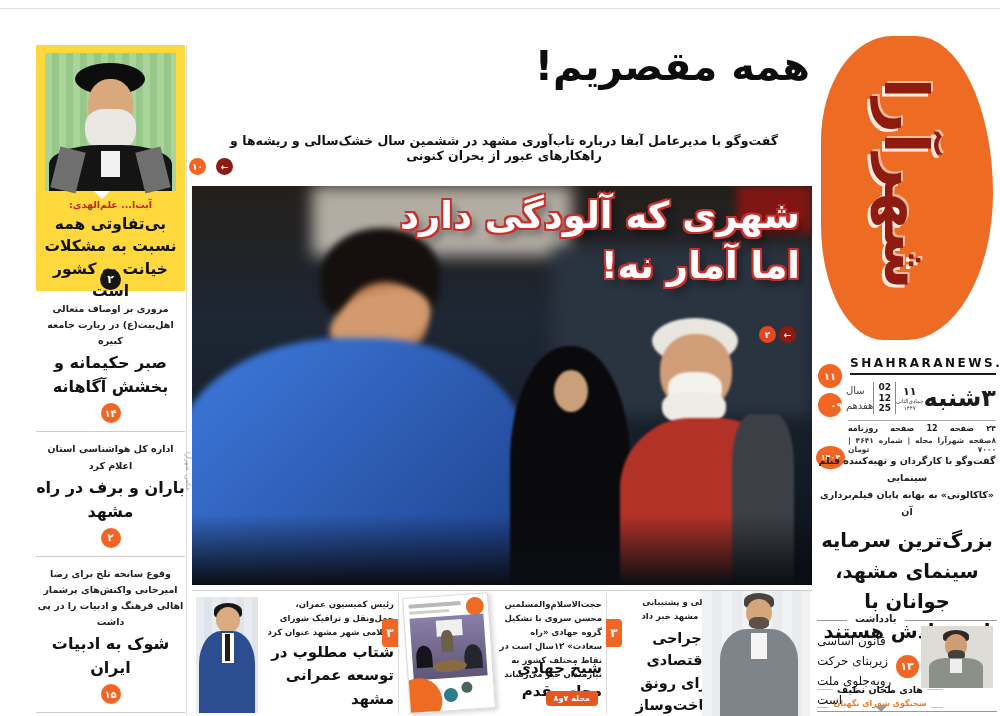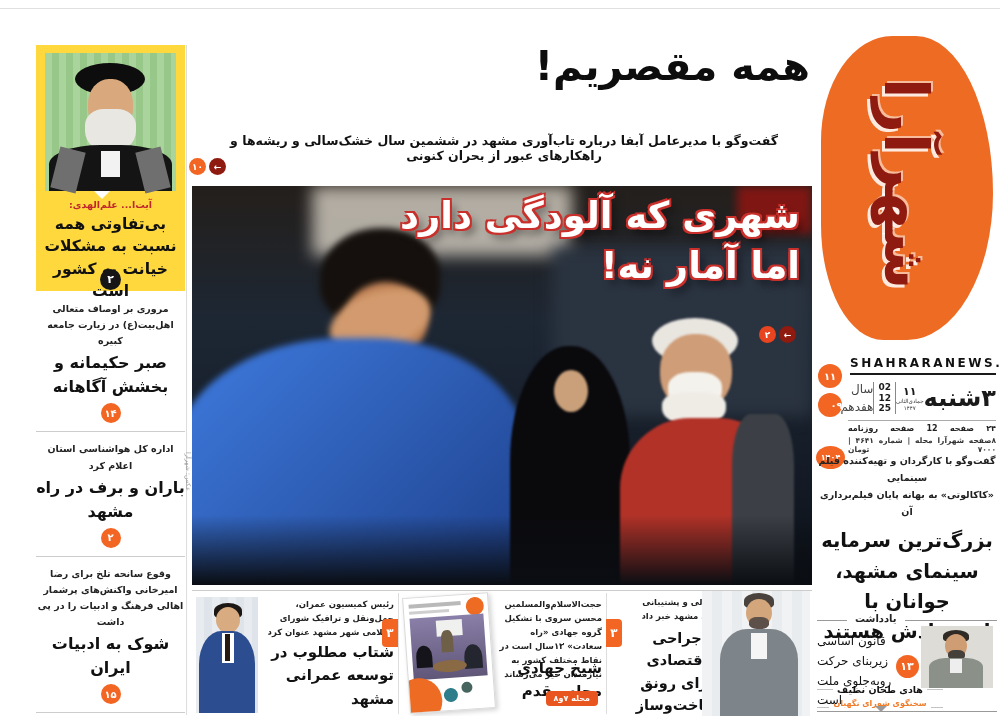--- a/index.html
+++ b/index.html
@@ -33,21 +33,21 @@
               font-size:12px; font-weight:bold; letter-spacing:2.5px; color:#111;
               border-bottom:2px solid #1a1a1a; padding-bottom:3px; }
   .mh-daterow { position:absolute; left:32px; top:23px; width:146px; height:38px;
                 display:flex; align-items:center; justify-content:space-between; }
   .mh-weekday { font-size:24px; font-weight:bold; line-height:1; }
   .mh-hijri { width:42px; text-align:center; line-height:1.2; }
   .mh-hijri .d { font-size:11px; font-weight:bold; }
   .mh-hijri .m { font-size:5.5px; color:#333; }
   .mh-greg { direction:ltr; font-size:9px; font-weight:bold; line-height:1.15; padding:0 4px;
              border-left:1px solid #888; border-right:1px solid #888; text-align:center; }
-  .mh-year { font-size:12px; color:#444; text-align:right; line-height:1.5;margin-left:36px; }
+  .mh-year { font-size:10px; color:#444; text-align:left; line-height:1.5;margin-left:36px; }
   .mh-pages { position:absolute; left:30px; top:68px; width:148px; font-size:8px; font-weight:bold;
               text-align:justify; text-align-last:justify; color:#222; }
   .mh-issue { position:absolute; left:30px; top:80px; width:148px; font-size:7.5px; font-weight:bold;
               text-align:justify; text-align-last:justify; color:#333; }
 
   
   .cinema { position:absolute; left:818px; top:452px; width:178px; text-align:center; }
   .cinema .kick { font-size:9.5px; line-height:1.8; color:#222; font-weight:bold; }
   .cinema .head { font-size:19.5px; font-weight:bold; line-height:1.55; margin-top:6px; color:#111; }
   .cinema .pgc { width:23px; height:23px; margin:8px auto 0; font-size:11px; }
@@ -86,21 +86,21 @@
   .side-item:last-child { border-bottom:none; }
   .side-item .kick { font-size:9.5px; font-weight:bold; line-height:1.7; color:#222; }
   .side-item .head { font-size:16px; font-weight:bold; line-height:1.5; color:#111; margin:2px 0; }
   .side-item .pgc { width:20px; height:20px; margin:4px auto 0; font-size:10px; }
 
   
   .lead-h { position:absolute; left:380px; top:40px; width:430px; text-align:right;
             font-size:40px; font-weight:bold; color:#0d0d0d; line-height:1.3; }
   .lead-k { position:absolute; left:200px; top:133px; width:608px; text-align:center;
             font-size:12.5px; font-weight:bold; color:#111; }
-  .lead-badges { position:absolute; left:189px; top:158px; display:flex; gap:3px; direction:ltr; }
+  .lead-badges { position:absolute; left:189px; top:158px; display:flex; gap:10px; direction:ltr; }
   .lead-badges .pgc { width:17px; height:17px; font-size:9px; }
 
   
   .photo { position:absolute; left:192px; top:186px; width:620px; height:399px;
            background:linear-gradient(180deg,#241f1b 0%,#1d2734 34%,#141b26 72%,#0c1017 100%);
            overflow:hidden; }
   .ph { position:absolute; }
   .blur8 { filter:blur(8px); } .blur5 { filter:blur(5px); }
   .blur3 { filter:blur(3px); } .blur1 { filter:blur(1px); }
   .ph-title { position:absolute; right:12px; z-index:6; color:#fff; font-weight:bold;

